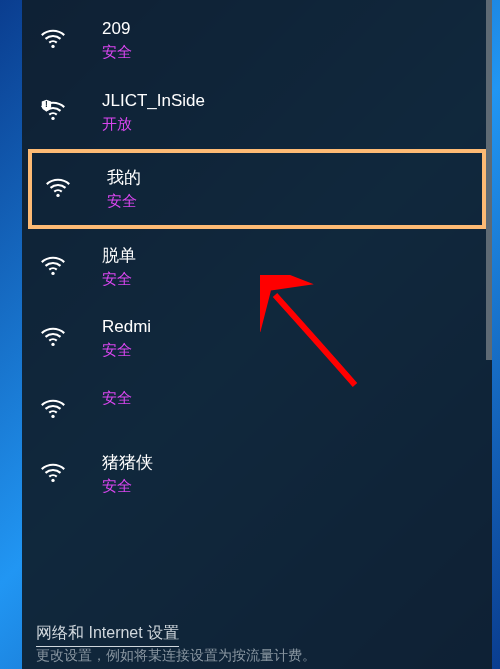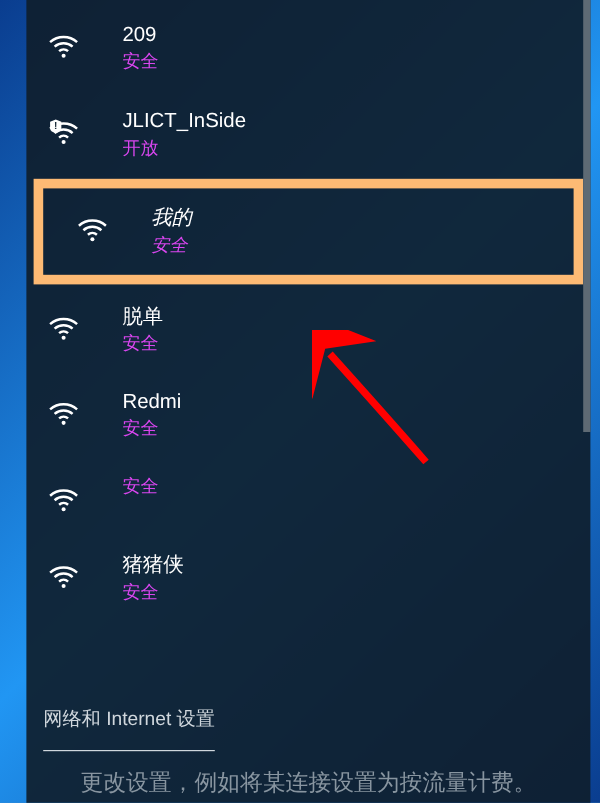--- a/index.html
+++ b/index.html
@@ -36,24 +36,23 @@
       padding-top: 4px;
     }
     .network-item {
       display: flex;
       align-items: flex-start;
       padding: 14px 18px 14px 14px;
       gap: 32px;
       cursor: pointer;
     }
     .network-item.highlighted {
-      border: 8px solid #fdba74;
+      border: 4px solid #fdba74;
       margin: 2px 6px;
-      padding: 14px 14px 14px 24px;
-      font-style: italic;
+      padding: 14px 14px 14px 9px;
     }
     .icon-wrap {
       width: 34px;
       height: 34px;
       display: flex;
       align-items: center;
       justify-content: center;
       flex-shrink: 0;
       margin-top: 2px;
     }
@@ -89,29 +88,28 @@
       line-height: 1.3;
     }
     .footer {
       padding: 8px 14px 4px 14px;
     }
     .footer-link {
       color: #d0d7dd;
       font-size: 16px;
       border-bottom: 1px solid #d0d7dd;
       display: inline-block;
-      padding-bottom: 15px;
+      padding-bottom: 2px;
     }
     .footer-sub {
       color: #8895a0;
-      font-size: 19px;
-      margin-top: 13px;
+      font-size: 14px;
+      margin-top: 0;
       white-space: nowrap;
       overflow: hidden;
-      text-align: center;
     }
     .scrollbar {
       position: absolute;
       right: 0;
       top: 0;
       width: 6px;
       height: 360px;
       background: #5e6a74;
       border-radius: 0;
     }

